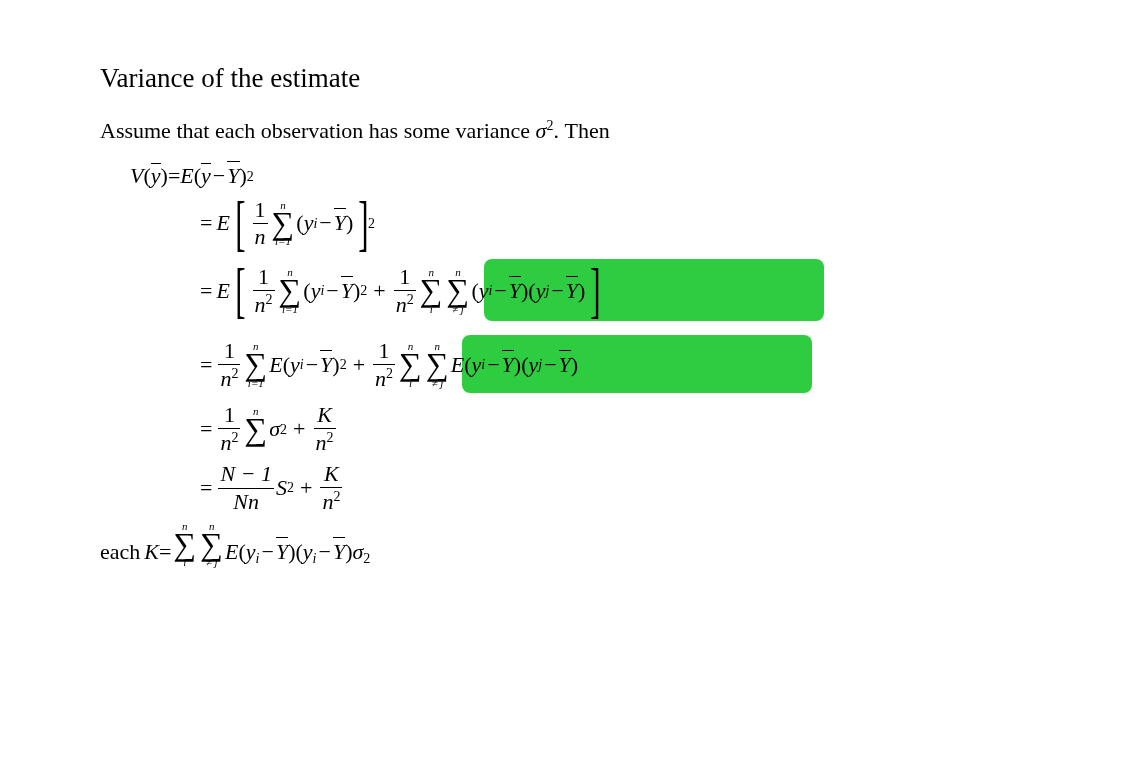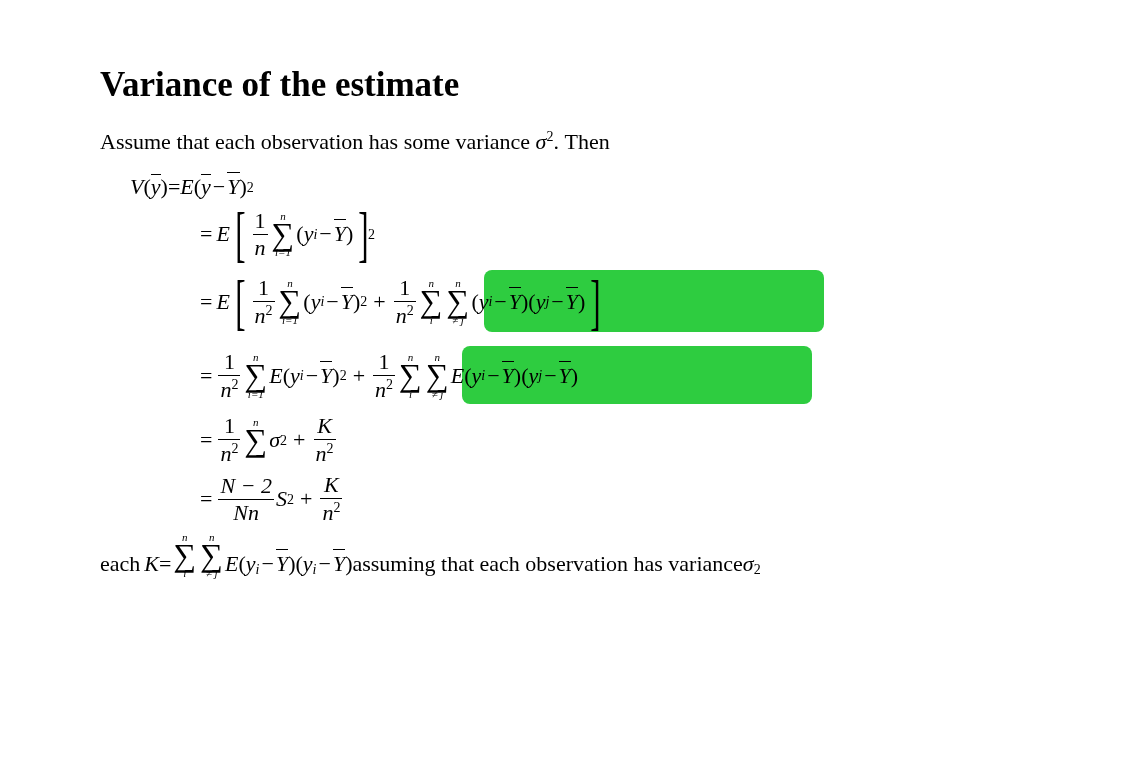--- a/index.html
+++ b/index.html
@@ -8,22 +8,22 @@
     font-family: "Times New Roman", Times, serif;
     font-size: 22px;
     color: #000;
     background: #fff;
     width: 1135px;
     height: 771px;
     box-sizing: border-box;
     line-height: 1.4;
   }
   .title {
-    font-weight: bold;
-    font-size: 35px;
+    font-weight: normal;
+    font-size: 27px;
     margin-bottom: 18px;
   }
   .para {
     font-size: 22px;
     margin-bottom: 14px;
   }
   .math-block {
     font-family: "Times New Roman", Times, serif;
     font-style: italic;
     font-size: 22px;
@@ -314,21 +314,21 @@
         <span class="den"><span class="it">n</span><span class="sup">2</span></span>
       </span>
     </div>
   </div>
 
   <div class="row">
     <div class="indent"></div>
     <div class="content">
       <span class="rm" style="margin-right:4px"> = </span>
       <span class="frac">
-        <span class="num it">N − 2</span>
+        <span class="num it">N − 1</span>
           <span class="line"></span>
         <span class="den it">Nn</span>
       </span>
       <span class="it">S</span>
         <span class="sup">2</span>
       <span class="rm" style="margin:0 6px">+</span>
       <span class="frac">
         <span class="num it">K</span>
           <span class="line"></span>
         <span class="den"><span class="it">n</span><span class="sup">2</span></span>
@@ -357,16 +357,15 @@
     <span class="it">y</span>
     <span class="sub">i</span>
   <span class="rm" style="margin:0 2px">−</span>
   <span class="it ov ovY">Y</span>
     <span class="rm">)(</span>
     <span class="it">y</span>
     <span class="sub">i</span>
   <span class="rm" style="margin:0 2px">−</span>
   <span class="it ov ovY">Y</span>
     <span class="rm">)</span>
-  <span> assuming that each observation has variance </span>
   <span class="it">σ</span>
     <span class="sup">2</span>
 </div>
 
 </body></html>

